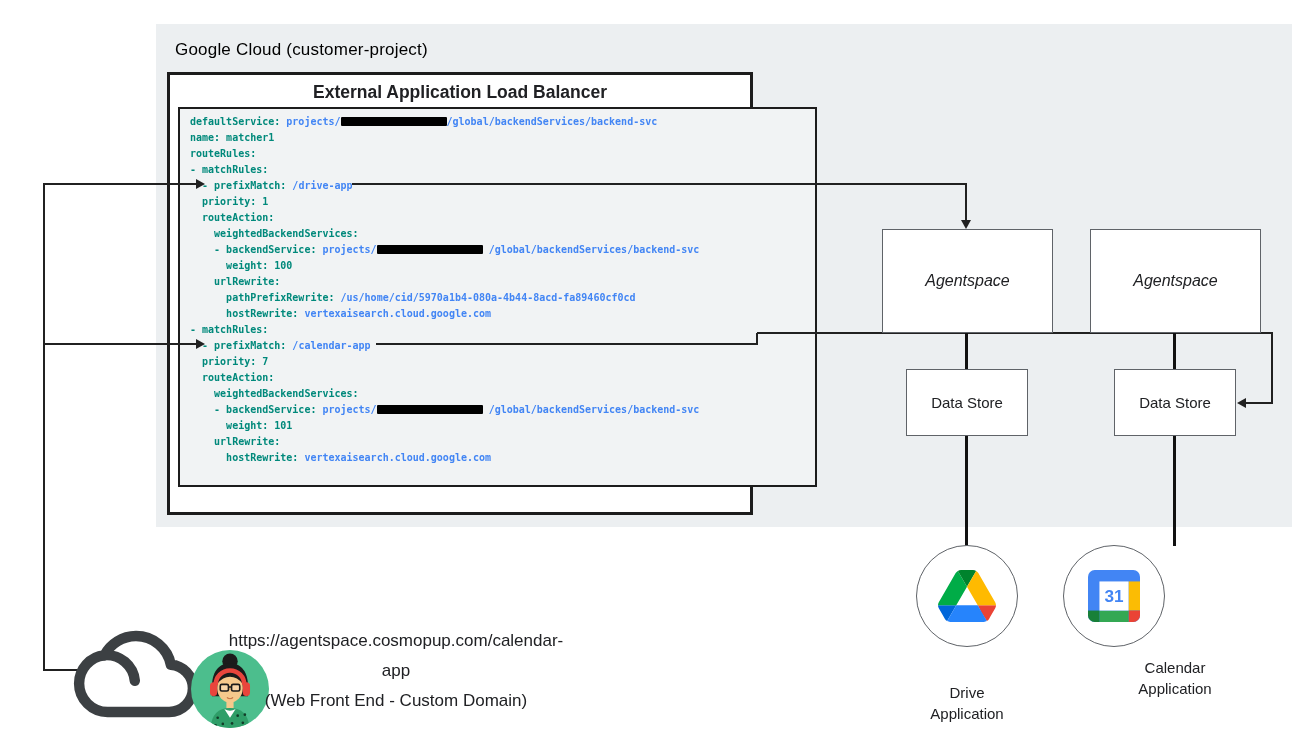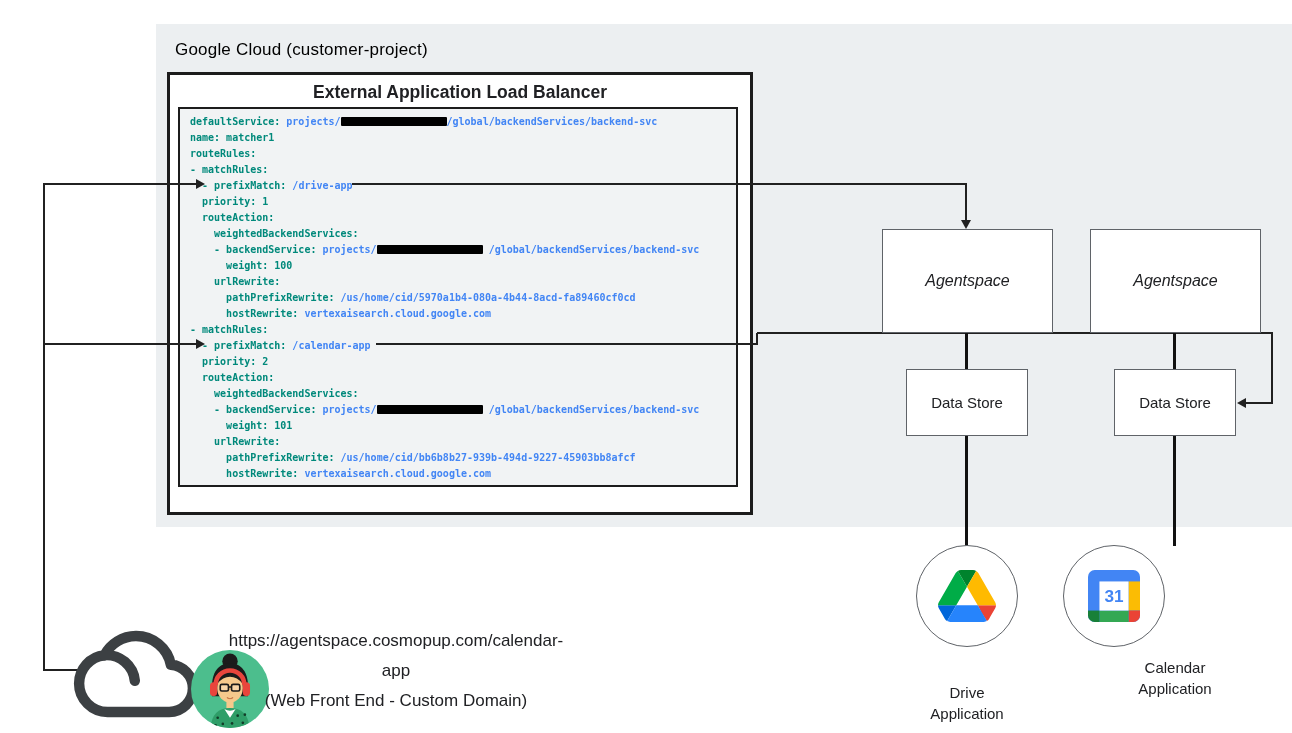--- a/index.html
+++ b/index.html
@@ -8,21 +8,21 @@
 
   
   .gc-backdrop { position: absolute; left: 156px; top: 24px; width: 1136px; height: 503px; background: #eceff1; }
   .gc-label { position: absolute; left: 175px; top: 40px; font-size: 17px; color: #000000; letter-spacing: .2px; }
 
   
   .lb-box { position: absolute; left: 167px; top: 72px; width: 586px; height: 443px; background: #fff; border: 3px solid #1c1c1c; font-weight: bold; }
   .lb-title { position: absolute; left: 0; top: 7px; width: 100%; text-align: center; font-size: 17.5px; color: #202124; }
 
   
-  .code-box { position: absolute; left: 8px; top: 32px; width: 560px; height: 380px; background: #f1f3f4; border: 2px solid #1c1c1c; overflow: hidden; }
+  .code-box { position: absolute; left: 8px; top: 32px; width: 639px; height: 380px; background: #f1f3f4; border: 2px solid #1c1c1c; overflow: hidden; }
   .code { padding: 5px 0 0 10px; font-family: "DejaVu Sans Mono", "Liberation Mono", monospace; font-size: 10px; line-height: 16px; }
   .code-line { white-space: pre; }
   .code-line .t { color: #00897b; }
   .code-line .b { color: #4285f4; }
   .redact { display: inline-block; width: 106px; height: 9px; background: #000; border-radius: 1px; vertical-align: -1px; }
 
   
   .node-box { position: absolute; background: #fff; border: 1.5px solid #5f6368; display: flex; align-items: center; justify-content: center; color: #202124; }
   .agentspace { width: 171px; height: 104px; top: 229px; font-size: 16px; font-style: italic; }
   .as-1 { left: 882px; } .as-2 { left: 1090px; }
@@ -68,27 +68,26 @@
           <div class="code-line"><span class="t">  priority: 1</span></div>
           <div class="code-line"><span class="t">  routeAction:</span></div>
           <div class="code-line"><span class="t">    weightedBackendServices:</span></div>
           <div class="code-line"><span class="t">    - backendService: </span><span class="b">projects/</span><span class="redact"></span><span class="b"> /global/backendServices/backend-svc</span></div>
           <div class="code-line"><span class="t">      weight: 100</span></div>
           <div class="code-line"><span class="t">    urlRewrite:</span></div>
           <div class="code-line"><span class="t">      pathPrefixRewrite: </span><span class="b">/us/home/cid/5970a1b4-080a-4b44-8acd-fa89460cf0cd</span></div>
           <div class="code-line"><span class="t">      hostRewrite: </span><span class="b">vertexaisearch.cloud.google.com</span></div>
           <div class="code-line"><span class="t">- matchRules:</span></div>
           <div class="code-line"><span class="t">  - prefixMatch: </span><span class="b">/calendar-app</span></div>
-          <div class="code-line"><span class="t">  priority: 2</span></div>
+          <div class="code-line"><span class="t">  priority: 7</span></div>
           <div class="code-line"><span class="t">  routeAction:</span></div>
           <div class="code-line"><span class="t">    weightedBackendServices:</span></div>
           <div class="code-line"><span class="t">    - backendService: </span><span class="b">projects/</span><span class="redact"></span><span class="b"> /global/backendServices/backend-svc</span></div>
           <div class="code-line"><span class="t">      weight: 101</span></div>
           <div class="code-line"><span class="t">    urlRewrite:</span></div>
-          <div class="code-line"><span class="t">      pathPrefixRewrite: </span><span class="b">/us/home/cid/bb6b8b27-939b-494d-9227-45903bb8afcf</span></div>
           <div class="code-line"><span class="t">      hostRewrite: </span><span class="b">vertexaisearch.cloud.google.com</span></div>
         </div>
     </div>
   </div>
 
   <div class="vline" style="left:43px; top:184px; height:487px;"></div>
   <div class="hline" style="left:43px; top:183px; width:153px;"></div>
   <div class="arrow-right" style="left:196px; top:179px;"></div>
   <div class="hline" style="left:43px; top:343px; width:153px;"></div>
   <div class="arrow-right" style="left:196px; top:339px;"></div>

